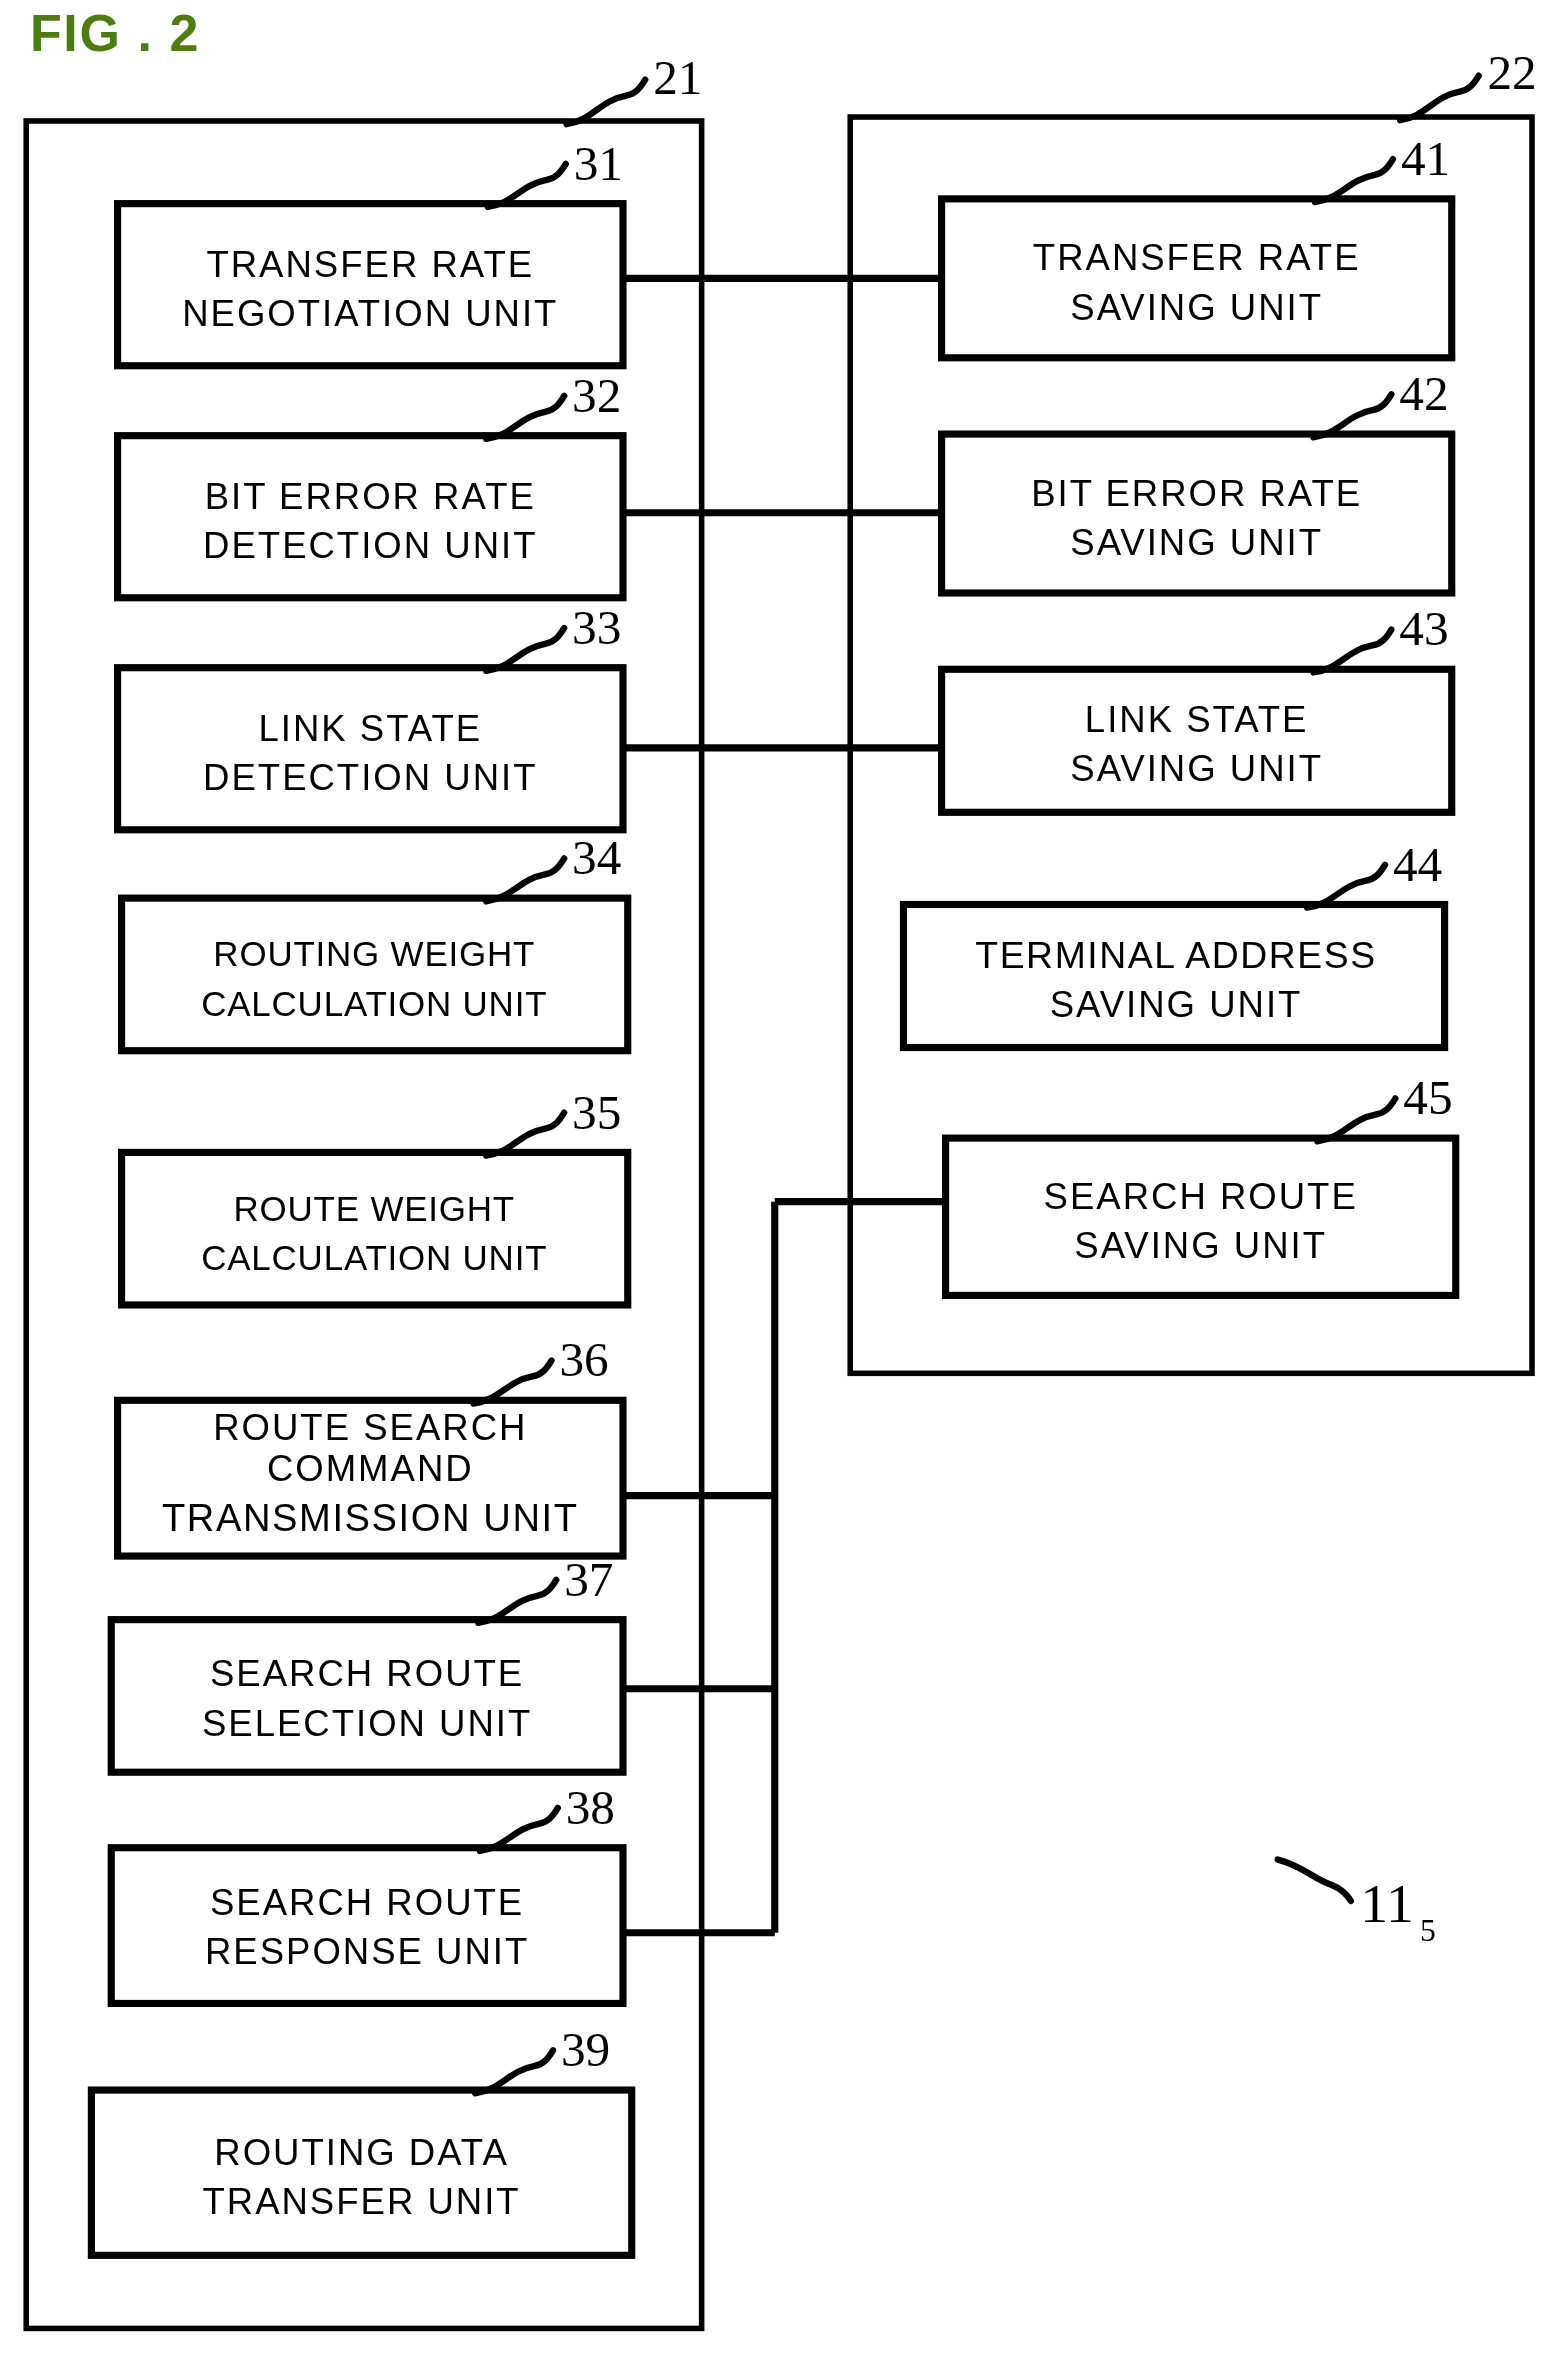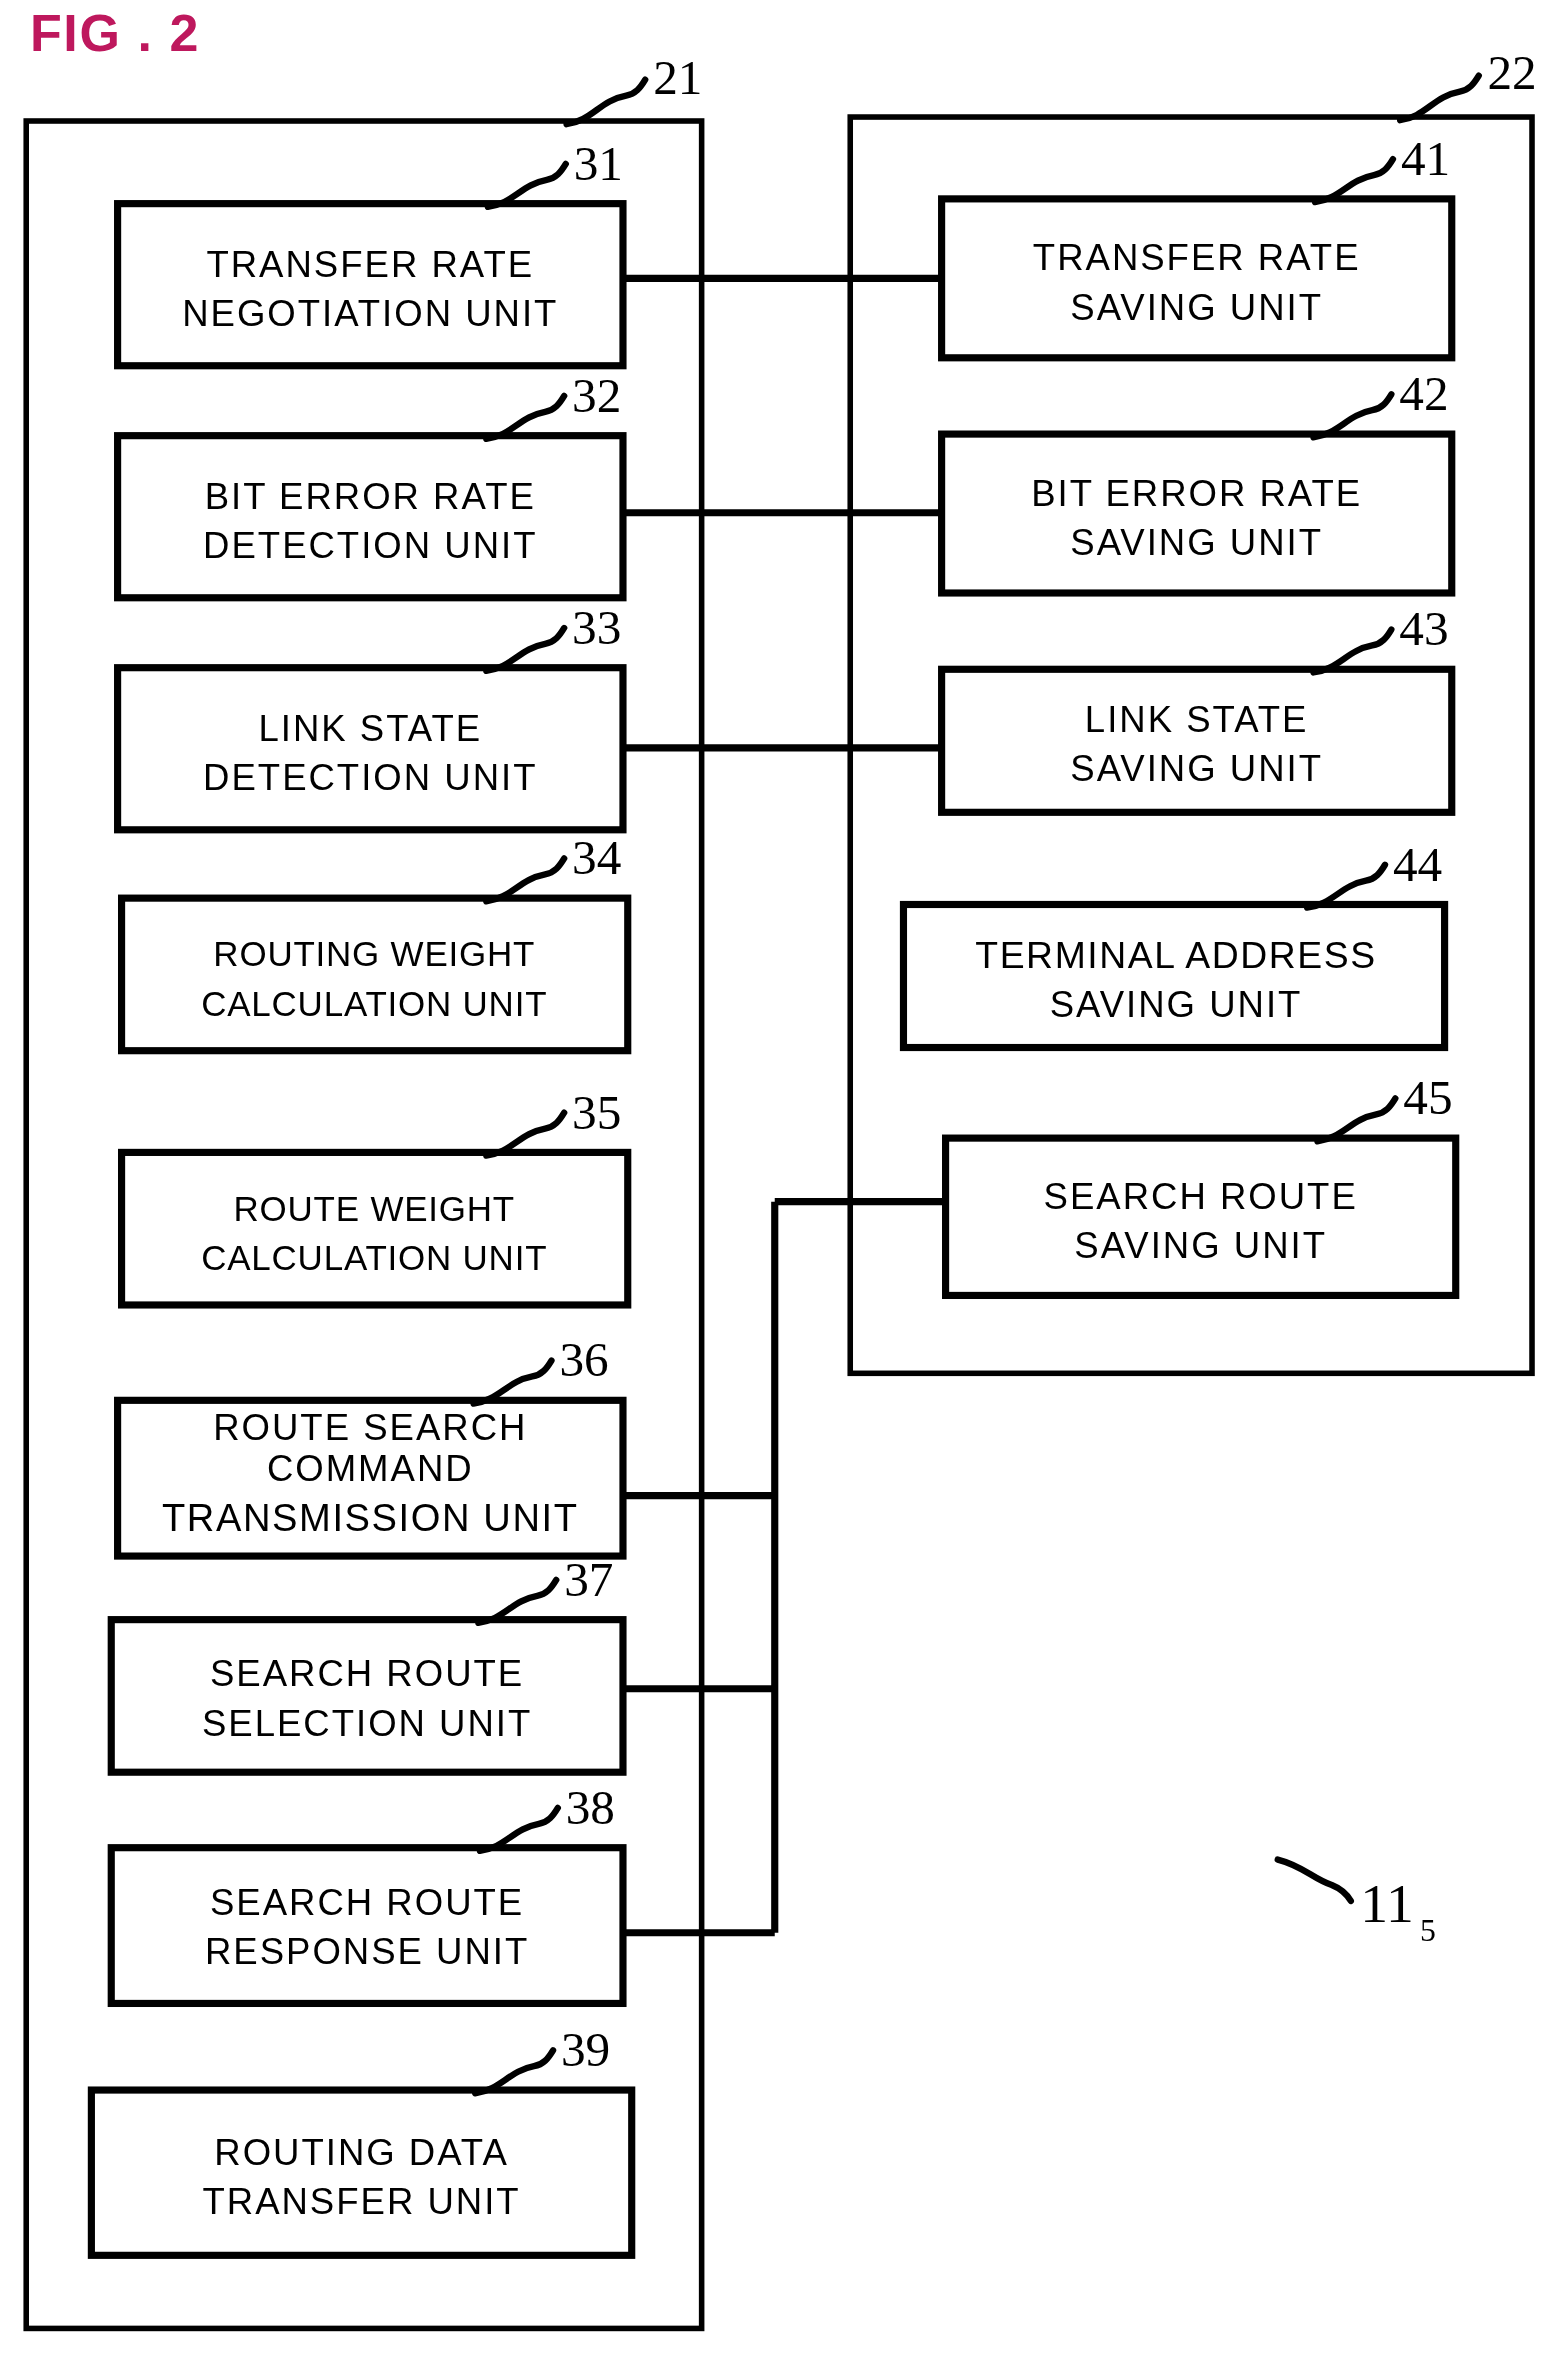--- a/index.html
+++ b/index.html
@@ -2,21 +2,21 @@
 <html style="font-size:12.7px"><head>
 <meta charset="utf-8">
 <style>
   html,body{margin:0;padding:0;background:#fff;}
   body{width:1563px;height:2366px;position:relative;overflow:hidden;
        font-family:"Liberation Sans",sans-serif;}
   #fig{position:absolute;left:0;top:0;width:1563px;height:2366px;}
   .figtitle{
     position:absolute;left:30px;top:3.2px;
     font-family:"Liberation Sans",sans-serif;
-    font-size:52px;font-weight:bold;letter-spacing:1.6px;color:#be185d;
+    font-size:52px;font-weight:bold;letter-spacing:1.6px;color:#4d7c0f;
     white-space:pre;
   }
   svg{display:block;}
   text{fill:#000;}
   .boxtxt{
     font-family:"Liberation Sans Narrow","Liberation Sans",sans-serif;
     font-size:46px;font-weight:500;letter-spacing:2.5px;
     text-anchor:middle;
   }
   .boxtxt-sm{

